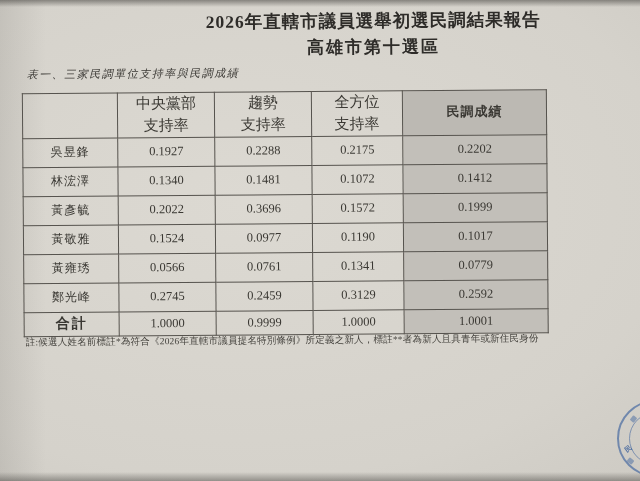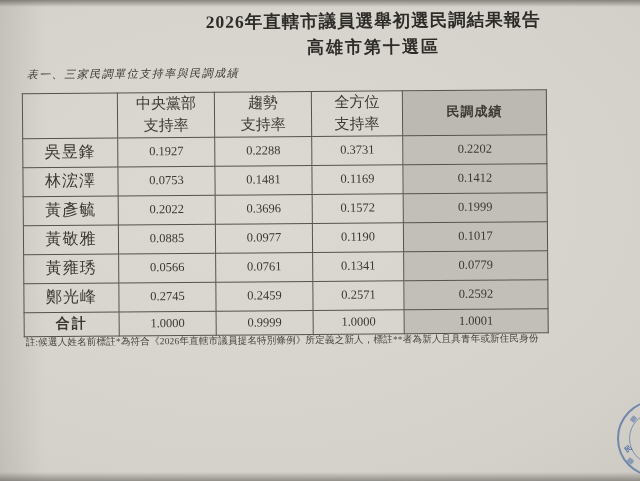--- a/index.html
+++ b/index.html
@@ -41,21 +41,21 @@
   table.poll col.c4 { width: 91px; }
   table.poll col.c5 { width: 144px; }
   table.poll th, table.poll td {
     border: 1px solid #56534e;
     text-align: center; vertical-align: middle;
     color: #3a3833;
   }
   table.poll thead th { height: 44px; font-weight: normal; font-size: 15px; line-height: 1.45; }
   table.poll thead th.score-h { font-weight: 600; font-size: 13px; letter-spacing: 1px; background: #bcb9b3; }
   table.poll tbody td { height: 29px; font-size: 12.5px; }
-  table.poll tbody td.name { font-size: 16px; letter-spacing: 1px; }
+  table.poll tbody td.name { font-size: 12px; letter-spacing: 1px; }
   table.poll td.score, table.poll th.score-h { background: #c3c0ba; }
   table.poll td.score { background: #c2bfb9; }
   table.poll tfoot td { height: 24px; font-size: 12.5px; }
   table.poll tfoot td.name { font-size: 14px; font-weight: 600; letter-spacing: 2px; border-radius: 8px; }
   .footnote {
     position: absolute; top: 334px; left: 25px; width: 575px;
     font-size: 9.5px; color: #45433e; letter-spacing: 0.2px;
     font-family: "Liberation Serif", "DejaVu Serif", serif;
   }
   
@@ -106,56 +106,56 @@
           <th><span>趨勢</span><br><span>支持率</span></th>
           <th><span>全方位</span><br><span>支持率</span></th>
           <th class="score-h">民調成績</th>
         </tr>
       </thead>
       <tbody>
         <tr>
           <td class="name">吳昱鋒</td>
           <td>0.1927</td>
           <td>0.2288</td>
-          <td>0.3731</td>
+          <td>0.2175</td>
           <td class="score">0.2202</td>
         </tr>
         <tr>
           <td class="name">林浤澤</td>
-          <td>0.0753</td>
+          <td>0.1340</td>
           <td>0.1481</td>
-          <td>0.1169</td>
+          <td>0.1072</td>
           <td class="score">0.1412</td>
         </tr>
         <tr>
           <td class="name">黃彥毓</td>
           <td>0.2022</td>
           <td>0.3696</td>
           <td>0.1572</td>
           <td class="score">0.1999</td>
         </tr>
         <tr>
           <td class="name">黃敬雅</td>
-          <td>0.0885</td>
+          <td>0.1524</td>
           <td>0.0977</td>
           <td>0.1190</td>
           <td class="score">0.1017</td>
         </tr>
         <tr>
           <td class="name">黃雍琇</td>
           <td>0.0566</td>
           <td>0.0761</td>
           <td>0.1341</td>
           <td class="score">0.0779</td>
         </tr>
         <tr>
           <td class="name">鄭光峰</td>
           <td>0.2745</td>
           <td>0.2459</td>
-          <td>0.2571</td>
+          <td>0.3129</td>
           <td class="score">0.2592</td>
         </tr>
       </tbody>
       <tfoot>
         <tr>
           <td class="name">合計</td>
           <td>1.0000</td>
           <td>0.9999</td>
           <td>1.0000</td>
           <td class="score">1.0001</td>

